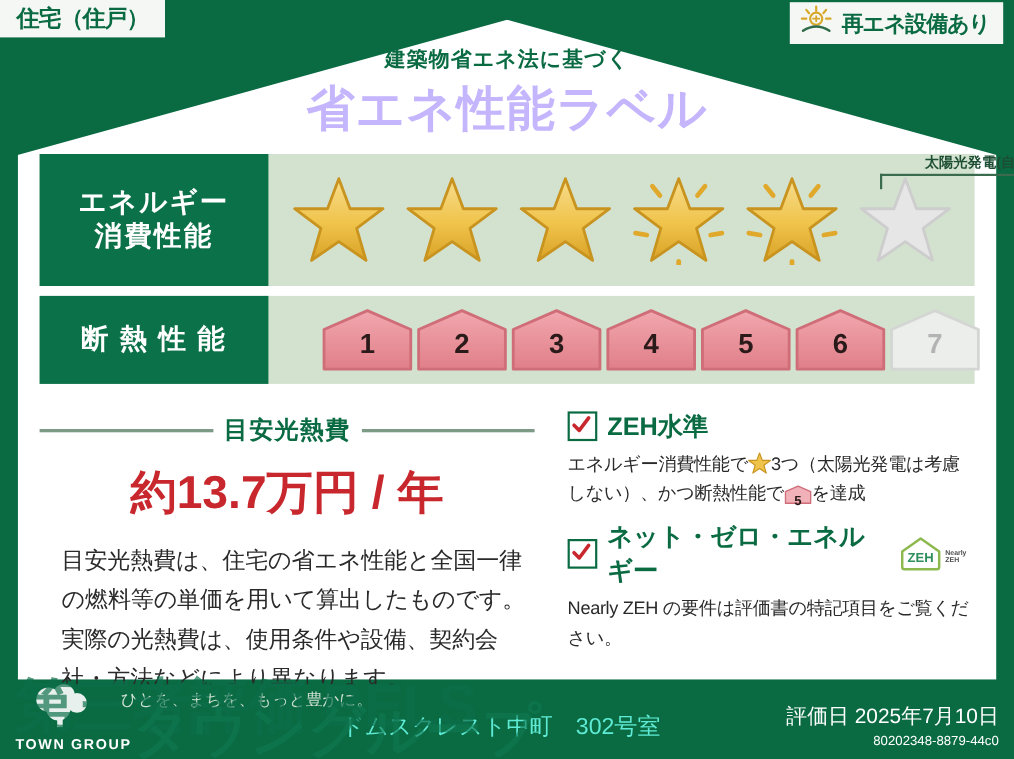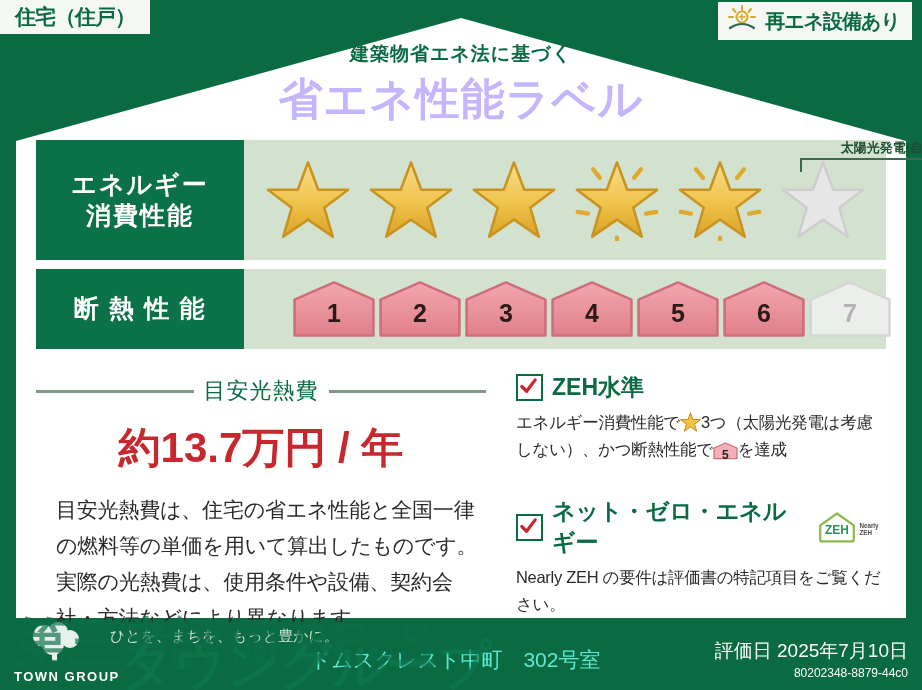--- a/index.html
+++ b/index.html
@@ -64,33 +64,33 @@
   }
   .hnum.off span{color:#b3b3b3;}
 
   
   .lower{position:absolute;left:36px;top:372px;width:850px;height:230px;display:flex;z-index:5;}
   .col-left{width:450px;flex:none;padding-right:14px;}
   .col-right{flex:1;padding-left:16px;}
 
   .cost-head{display:flex;align-items:center;gap:10px;margin-top:4px;}
   .cost-head .rule{flex:1;height:3px;background:#7d9a87;}
-  .cost-head .t{font-size:22px;font-weight:normal;color:#0a6b43;letter-spacing:1px;white-space:nowrap;}
+  .cost-head .t{font-size:22px;font-weight:bold;color:#0a6b43;letter-spacing:1px;white-space:nowrap;}
   .cost-value{font-size:42px;font-weight:bold;color:#c8282d;text-align:center;margin-top:14px;letter-spacing:0px;}
   .cost-desc{font-size:21px;color:#2a2a2a;line-height:1.72;margin-top:16px;letter-spacing:-0.2px;margin-left:20px;}
 
   .chk-line{display:flex;align-items:center;gap:9px;}
   .chkbox{width:23px;height:23px;flex:none;border:2px solid #0a6b43;background:#fff;position:relative;}
   .chkbox svg{position:absolute;left:1px;top:1px;width:19px;height:19px;}
   .chk-title{font-size:23px;font-weight:bold;color:#0a6b43;letter-spacing:0px;}
   .chk-body{font-size:16.5px;color:#2a2a2a;line-height:1.62;margin-top:6px;letter-spacing:-0.3px;}
   .chk-body .inline-star{display:inline-block;vertical-align:-4px;width:21px;height:20px;}
   .chk-body .inline-h{display:inline-block;vertical-align:-5px;width:25px;height:21px;position:relative;}
   .chk-body .inline-h span{position:absolute;left:0;right:0;top:5px;text-align:center;font-size:12px;font-weight:bold;color:#2b1a1a;}
-  .block2{margin-top:34px;}
+  .block2{margin-top:10px;}
   .zeh-badge{width:70px;height:34px;flex:none;margin-left:6px;position:relative;}
 
   
   .footer{
     position:absolute;left:0;bottom:0;width:100%;height:68px;background:#0a6b43;z-index:5;
     display:flex;align-items:center;
   }
   .footer-name{
     position:absolute;left:310px;bottom:16px;color:#5eead4;font-size:21px;letter-spacing:0px;white-space:nowrap;
   }

